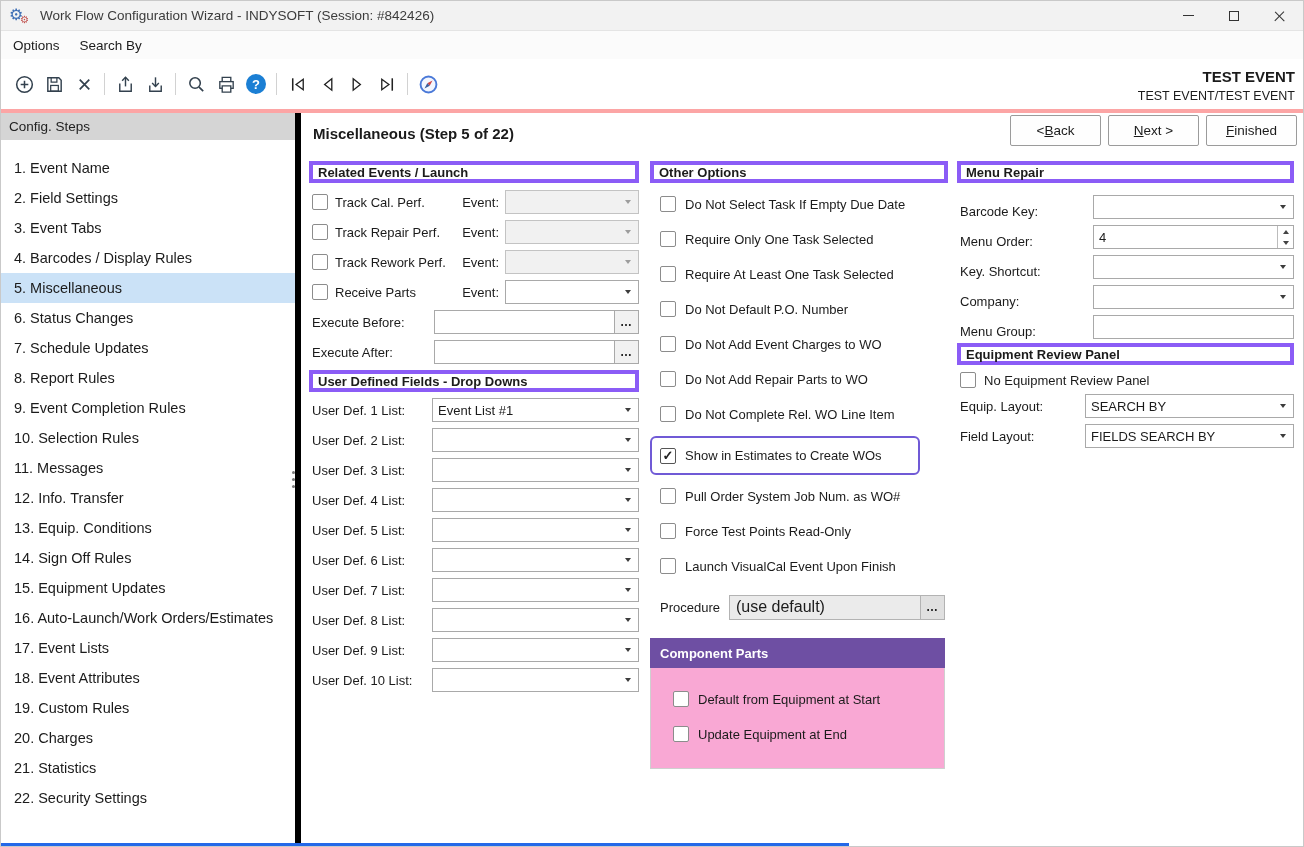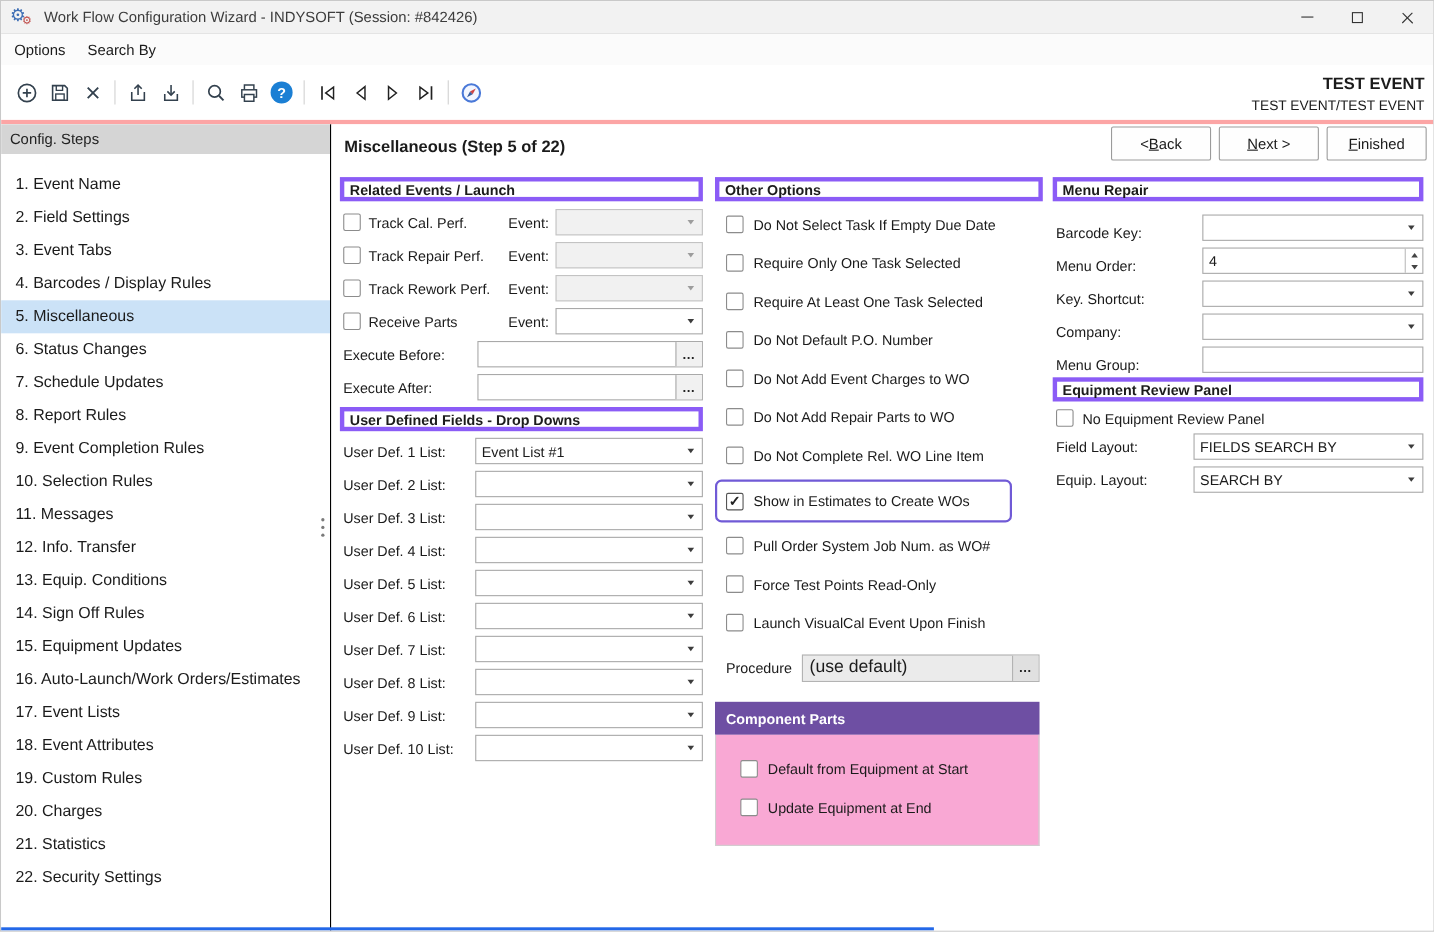--- a/index.html
+++ b/index.html
@@ -33,21 +33,21 @@
   .tb-btn{width:30px;height:30px;display:flex;align-items:center;justify-content:center;cursor:pointer}
   .tb-btn svg{width:21px;height:21px}
   .tb-sep{width:1px;height:22px;background:#d2d2d2;margin:0 5px}
   .help-badge{width:20px;height:20px;border-radius:50%;background:#1b7fd4;color:#fff;display:flex;align-items:center;justify-content:center;font-weight:bold;font-size:13px}
   .help-badge::before{content:"?"}
   .event-header{position:absolute;right:8px;top:9px;text-align:right}
   .event-title{font-size:15px;font-weight:bold}
   .event-path{font-size:12.5px;margin-top:4px}
 
   
-  .sidebar{position:absolute;left:0;top:112px;width:300px;height:733px;background:#fff;border-right:1px solid #000000}
+  .sidebar{position:absolute;left:0;top:112px;width:300px;height:733px;background:#fff;border-right:6px solid #000000}
   .side-header{height:27px;background:#d5d5d5;display:flex;align-items:center;padding-left:8px;font-size:13.5px;color:#222}
   .side-list{margin-top:13px}
   .side-item{height:30px;display:flex;align-items:center;padding-left:13px;font-size:14.5px;cursor:pointer;white-space:nowrap}
   .side-item.selected{background:#cbe2f7}
   .splitter-dots{position:absolute;left:291px;top:470px;width:3px;height:3px;background:#7a7a7a;border-radius:50%;box-shadow:0 7px 0 #7a7a7a,0 14px 0 #7a7a7a;cursor:col-resize}
 
   
   .main{position:absolute;left:301px;top:112px;width:1003px;height:733px;background:#fff}
   .page-title{position:absolute;left:11px;top:12px;font-size:15px;font-weight:bold}
   .nav-buttons{position:absolute;right:8px;top:2px;display:flex;gap:7px}
@@ -539,29 +539,29 @@
         </div>
     </div>
     <div class="group-header erp-header">
         <span>Equipment Review Panel</span>
       </div>
     <div class="erp-check">
         <span class="checkbox"></span>
         <span class="opt-lbl">No Equipment Review Panel</span>
       </div>
     <div class="erp-row">
+        <span class="lbl">Equip. Layout:</span>
+        <span class="dropdown erp-dd">
+          <span class="dd-val">SEARCH BY</span>
+          <span class="dd-arrow"></span>
+        </span>
+      </div>
+    <div class="erp-row">
         <span class="lbl">Field Layout:</span>
         <span class="dropdown erp-dd">
           <span class="dd-val">FIELDS SEARCH BY</span>
           <span class="dd-arrow"></span>
         </span>
       </div>
-    <div class="erp-row">
-        <span class="lbl">Equip. Layout:</span>
-        <span class="dropdown erp-dd">
-          <span class="dd-val">SEARCH BY</span>
-          <span class="dd-arrow"></span>
-        </span>
-      </div>
   </div>
 </div>
 
 <div class="bottom-strip"></div>
 
 </body></html>

